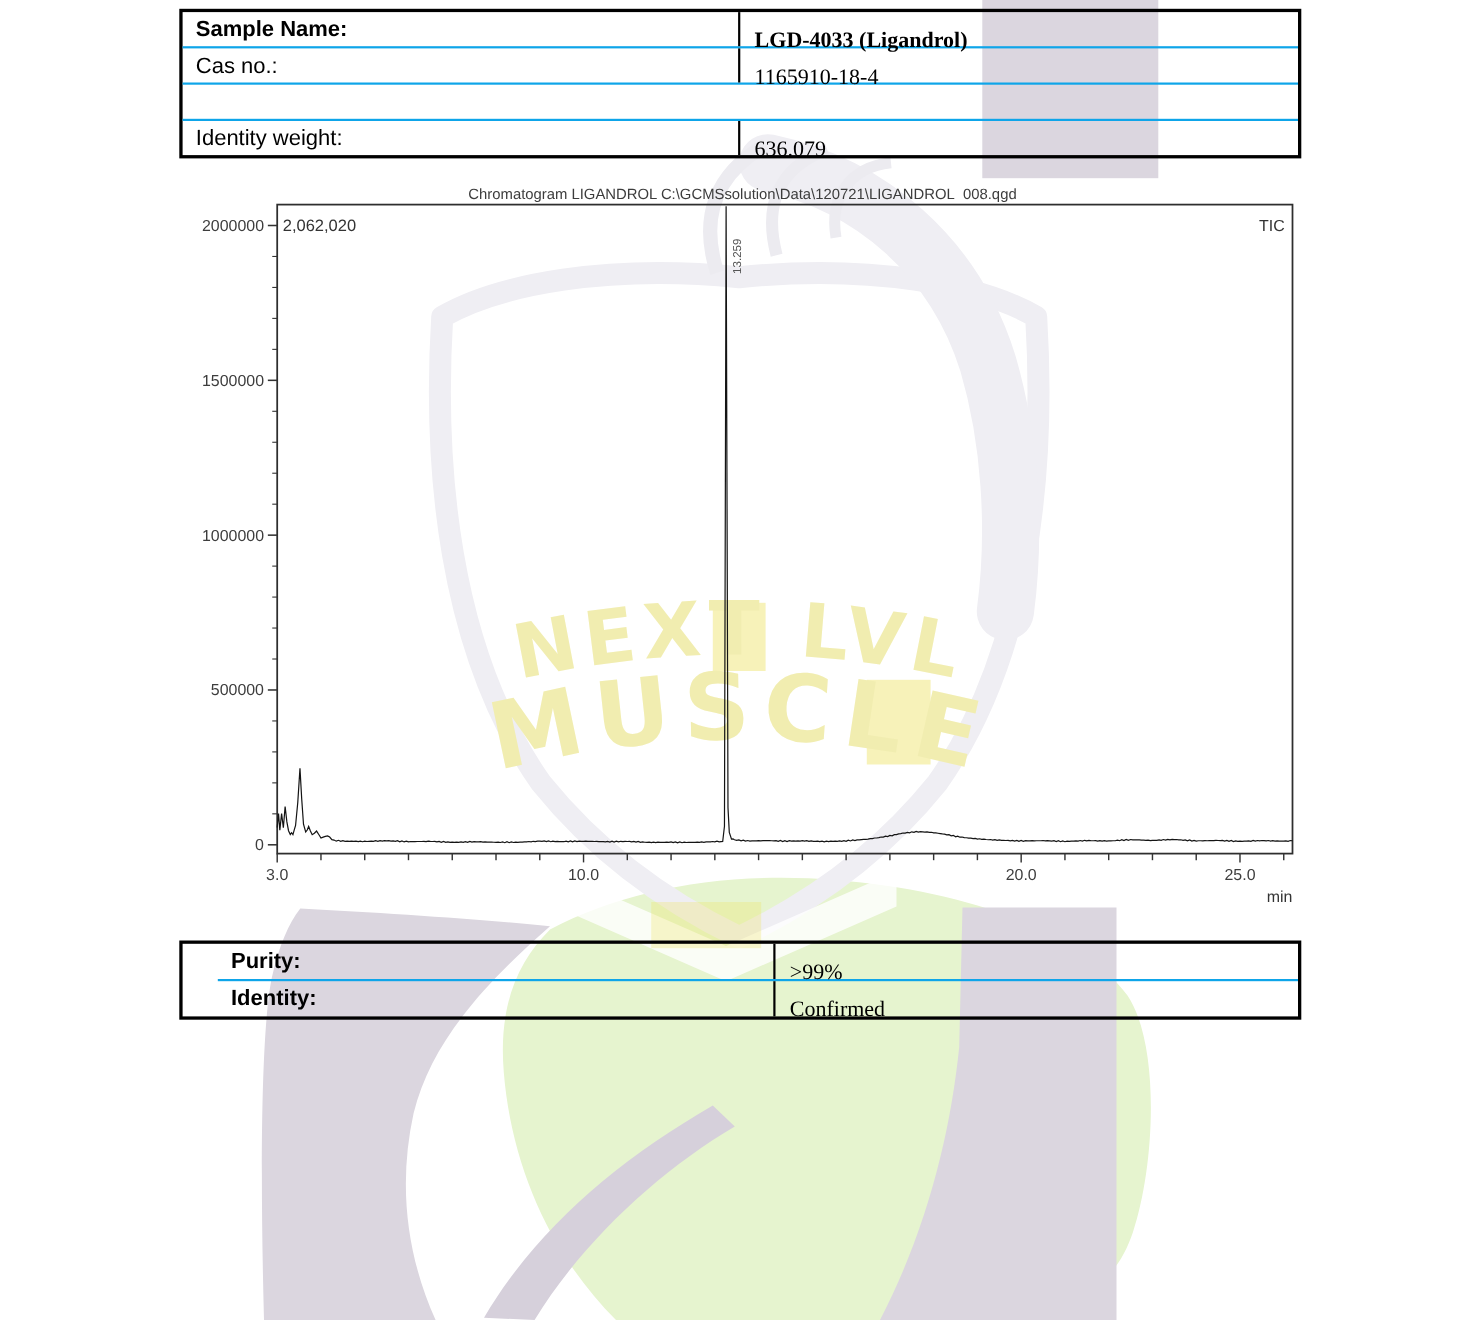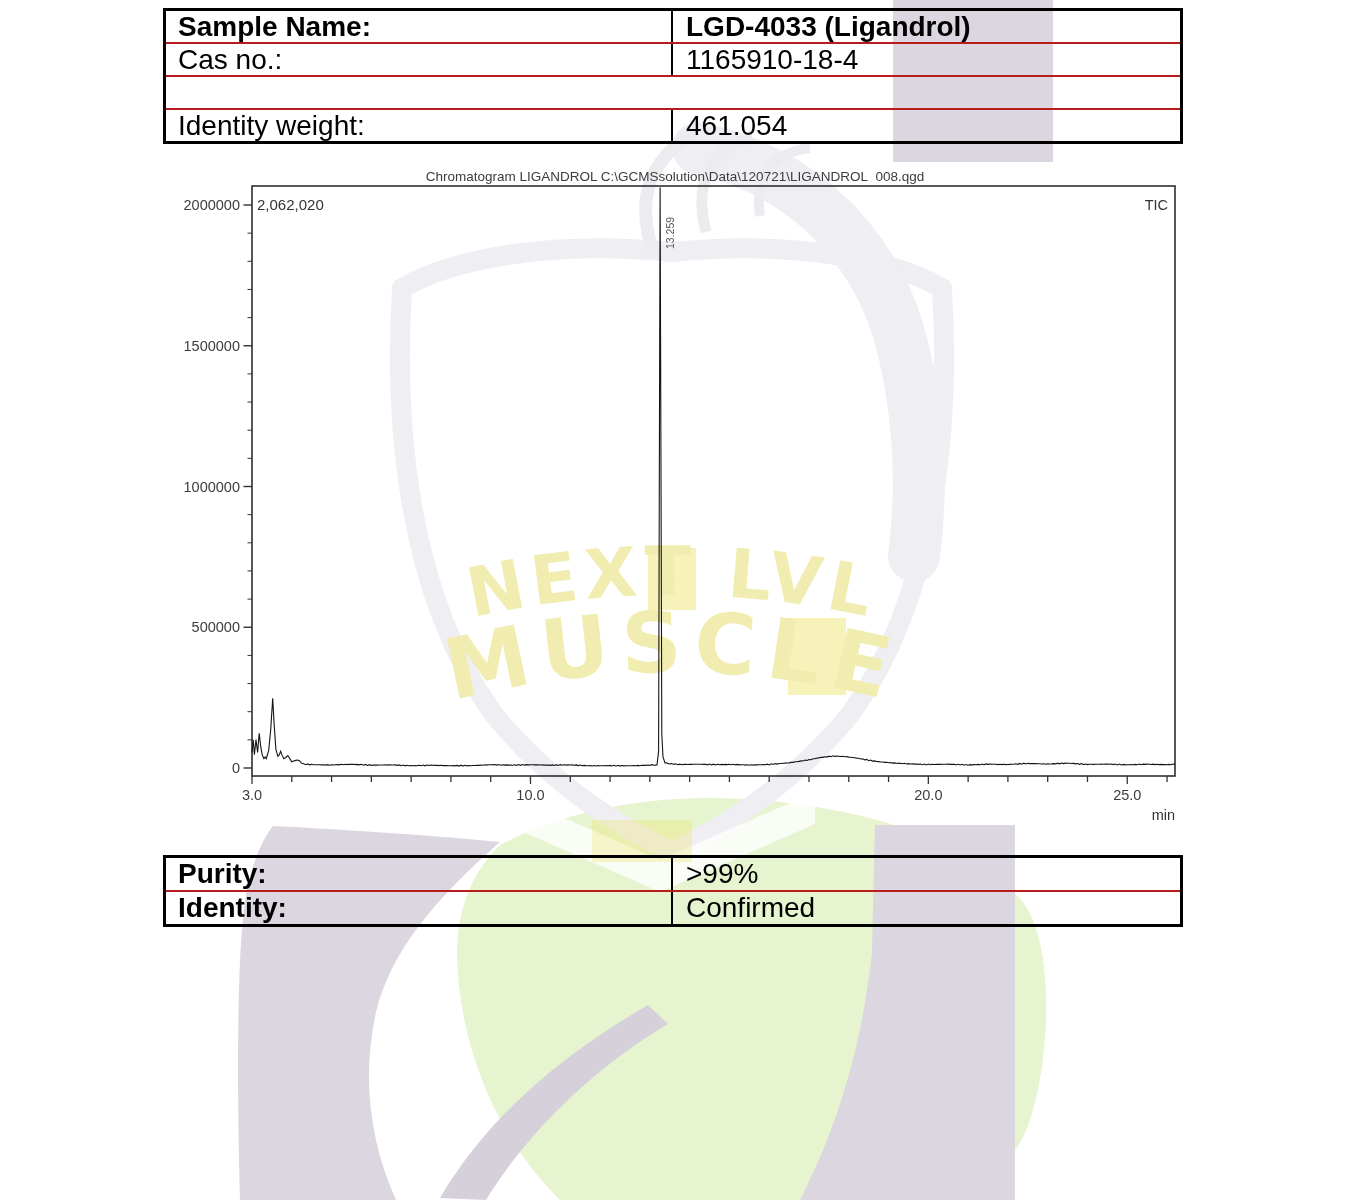--- a/index.html
+++ b/index.html
@@ -1,27 +1,27 @@
 <!DOCTYPE html>
 <html><head>
 <meta charset="utf-8">
 <style>
   html,body{margin:0;padding:0;background:#fff;}
   .page{position:relative;width:1345px;height:1200px;background:#fff;overflow:hidden;
         font-family:"Liberation Sans",sans-serif;}
   #scene{position:absolute;left:0;top:0;z-index:1;}
   .tbl{position:absolute;left:163px;width:1020px;border:3px solid #000;z-index:2;
        background:transparent;box-sizing:border-box;}
-  .tbl .row{display:flex;border-top:2px solid #b91c1c;}
+  .tbl .row{display:flex;border-top:2px solid #0ea5e9;}
   .tbl .row:first-child{border-top:none;}
   .tbl .c1{width:507px;border-right:2px solid #000;box-sizing:border-box;
            padding:3px 0 0 12px;}
-  .tbl .c2{flex:1;padding:3px 0 0 13px;}
-  .tbl .row{height:31px;font-size:28px;color:#000;line-height:26px;}
-  .results .row{height:32px;}
+  .tbl .c2{flex:1;padding:13px 0 0 13px;font-family:Liberation Serif, serif;}
+  .tbl .row{height:31px;font-size:20px;color:#000;line-height:26px;}
+  .results .row{height:32px;margin-left:32px;}
   .b{font-weight:700;}
   #info{top:8px;}
   #results{top:855px;}
   svg text{font-family:"Liberation Sans",sans-serif;}
   .wmtext{font-family:"DejaVu Sans",sans-serif;font-weight:700;}
 </style>
 </head>
 <body>
 
 <div class="page">
@@ -151,21 +151,21 @@
       <div class="c2 b">LGD-4033 (Ligandrol)</div>
     </div>
     <div class="row">
       <div class="c1">Cas no.:</div>
       <div class="c2">1165910-18-4</div>
     </div>
     <div class="row">
     </div>
     <div class="row">
       <div class="c1">Identity weight:</div>
-      <div class="c2">461.054</div>
+      <div class="c2">636.079</div>
     </div>
   </div>
 
   <div id="results" class="tbl results">
     <div class="row">
       <div class="c1 b">Purity:</div>
       <div class="c2">&gt;99%</div>
     </div>
     <div class="row">
       <div class="c1 b">Identity:</div>

